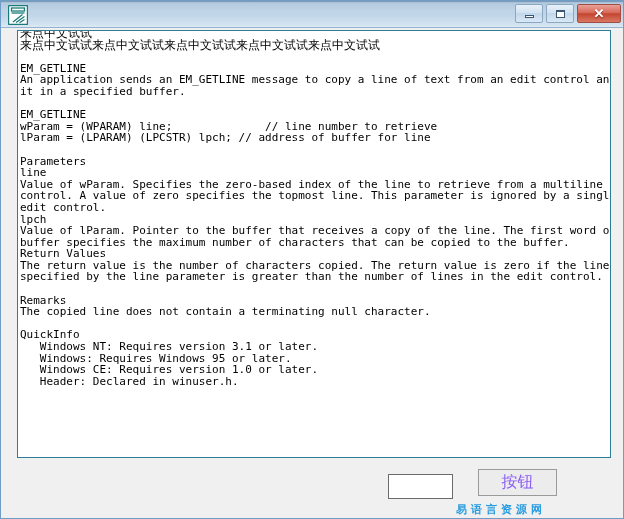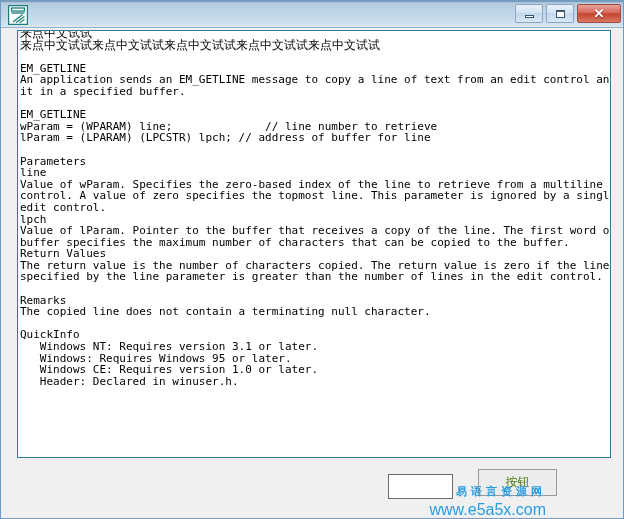--- a/index.html
+++ b/index.html
@@ -167,23 +167,23 @@
   }
   .push-button {
     position: absolute;
     left: 477px;
     top: 441px;
     width: 79px;
     height: 27px;
     box-sizing: border-box;
     background: #ececec;
     border: 1px solid #9a9a9a;
-    color: #4d7c0f;
+    color: #8b5cf6;
     font-family: "DejaVu Sans", sans-serif;
-    font-size: 12px;
+    font-size: 16px;
     display: flex;
     align-items: center;
     justify-content: center;
     padding: 0;
   }
 
   
   .watermark {
     position: absolute;
     right: 6px;
@@ -248,17 +248,16 @@
     <div class="edit-box">
       <div class="edit-content" id="editor-content"><div><span class="cjk">来点中文试试</span></div><div><span class="cjk">来点中文试试来点中文试试来点中文试试来点中文试试来点中文试试</span></div><div class="blank"></div><div>EM_GETLINE</div><div>An application sends an EM_GETLINE message to copy a line of text from an edit control and place</div><div>it in a specified buffer.</div><div class="blank"></div><div>EM_GETLINE</div><div>wParam = (WPARAM) line;              // line number to retrieve</div><div>lParam = (LPARAM) (LPCSTR) lpch; // address of buffer for line</div><div class="blank"></div><div>Parameters</div><div>line</div><div>Value of wParam. Specifies the zero-based index of the line to retrieve from a multiline edit</div><div>control. A value of zero specifies the topmost line. This parameter is ignored by a single-line</div><div>edit control.</div><div>lpch</div><div>Value of lParam. Pointer to the buffer that receives a copy of the line. The first word of the</div><div>buffer specifies the maximum number of characters that can be copied to the buffer.</div><div>Return Values</div><div>The return value is the number of characters copied. The return value is zero if the line number</div><div>specified by the line parameter is greater than the number of lines in the edit control.</div><div class="blank"></div><div>Remarks</div><div>The copied line does not contain a terminating null character.</div><div class="blank"></div><div>QuickInfo</div><div>   Windows NT: Requires version 3.1 or later.</div><div>   Windows: Requires Windows 95 or later.</div><div>   Windows CE: Requires version 1.0 or later.</div><div>   Header: Declared in winuser.h.</div></div>
     </div>
 
     <input class="small-edit" type="text" placeholder="" style="">
 
     <button class="push-button">按钮</button>
 
     <div class="watermark">
       <span class="wm-cn">易语言资源网</span>
-      <span class="wm-url">www.e5a5x.com</span>
     </div>
 
   </div>
 </div>
 
 </body></html>

